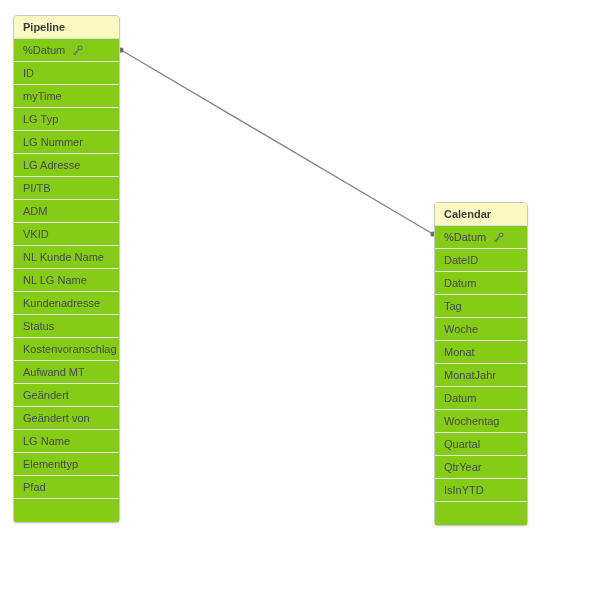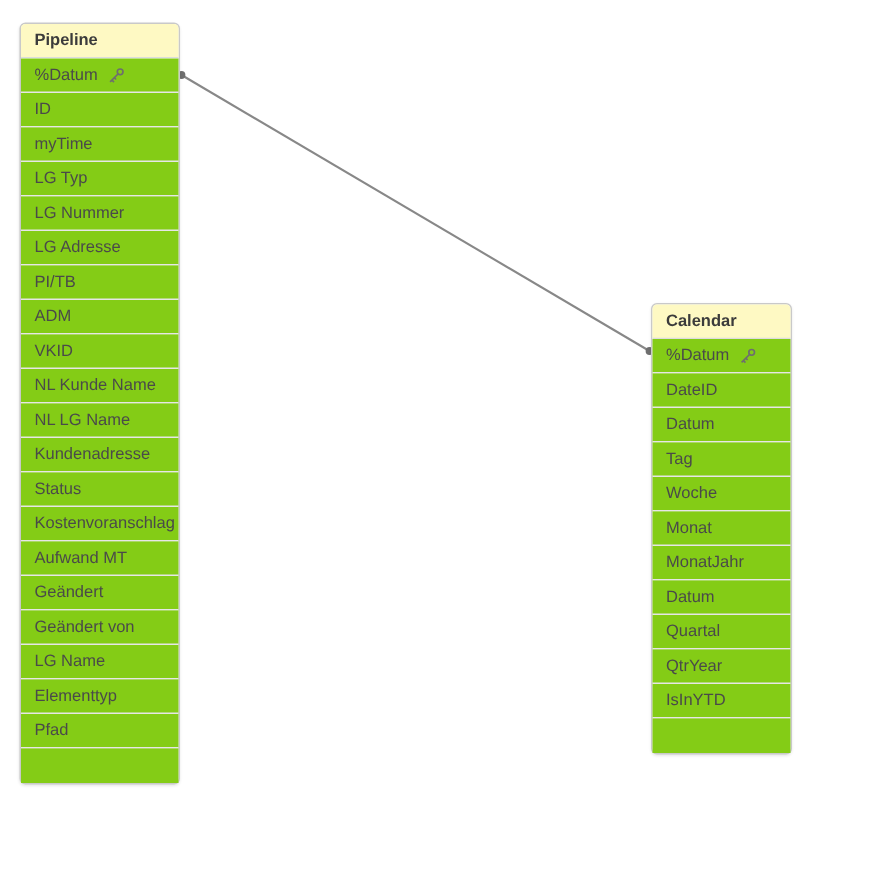--- a/index.html
+++ b/index.html
@@ -216,20 +216,23 @@
         <div class="field-row">
           <span class="field-label">Monat</span>
         </div>
         <div class="field-row">
           <span class="field-label">MonatJahr</span>
         </div>
         <div class="field-row">
           <span class="field-label">Datum</span>
         </div>
         <div class="field-row">
+          <span class="field-label">Wochentag</span>
+        </div>
+        <div class="field-row">
           <span class="field-label">Quartal</span>
         </div>
         <div class="field-row">
           <span class="field-label">QtrYear</span>
         </div>
         <div class="field-row">
           <span class="field-label">IsInYTD</span>
         </div>
         <div class="field-row blank">
           <span class="field-label"></span>

